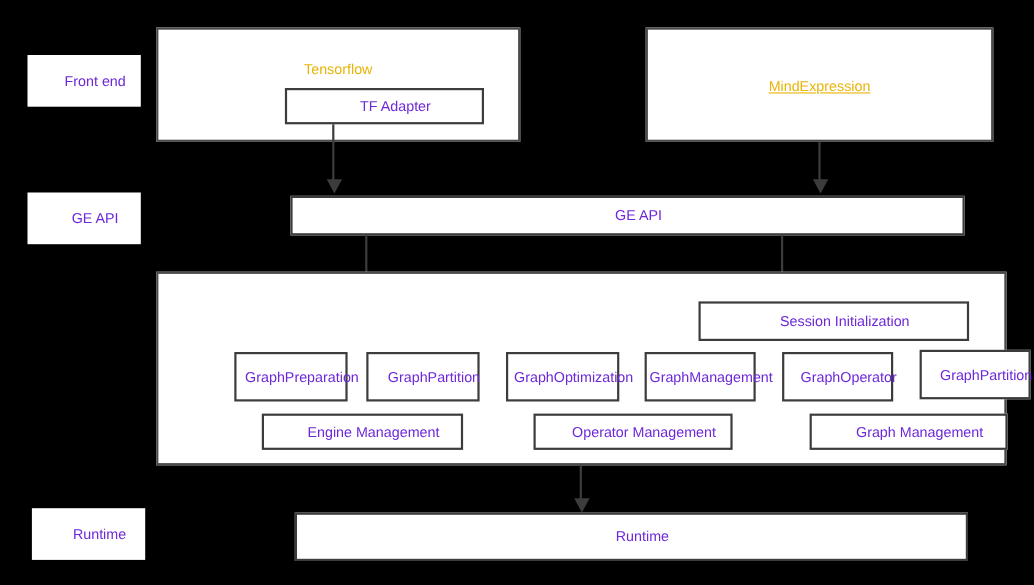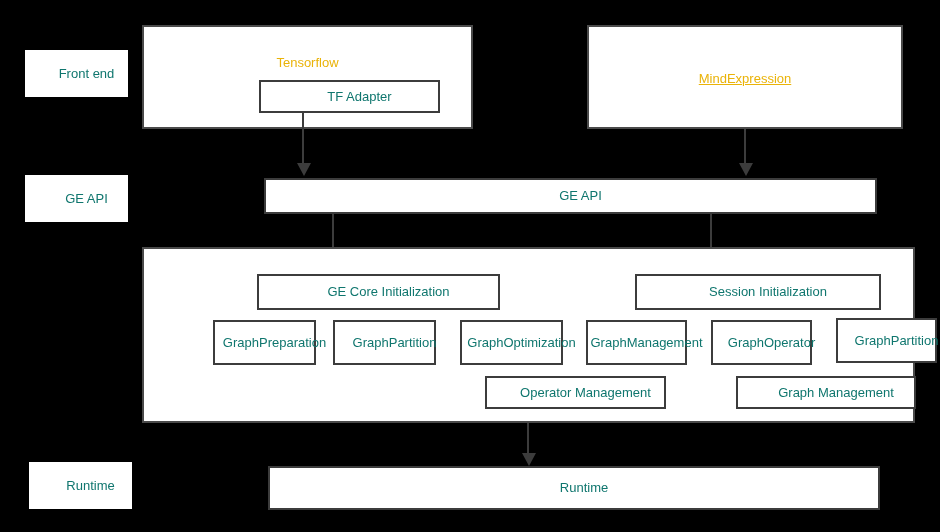--- a/index.html
+++ b/index.html
@@ -12,21 +12,21 @@
     position: relative;
     width: 940px;
     height: 532px;
     background: #000000;
     font-family: "Liberation Sans", sans-serif;
     overflow: hidden;
   }
   .box {
     position: absolute;
     background: #ffffff;
-    color: #0f766e;
+    color: #6d28d9;
     display: flex;
     align-items: center;
     justify-content: center;
     text-align: center;
     line-height: 1.18;
     box-sizing: border-box;
     white-space: pre-line;
     padding-left: 20px;
   }
   
@@ -99,21 +99,20 @@
   <div class="box outlined cell-1line" style="left:218px; top:178px; width:613px; height:36px;">GE API</div>
 
   <div class="arrow" style="left:332px; top:213px; height:48px;"></div>
   <div class="arrow-head" style="left:333px; top:259px;"></div>
 
   <div class="arrow" style="left:710px; top:213px; height:48px;"></div>
   <div class="arrow-head" style="left:711px; top:259px;"></div>
 
   <div class="container-box" style="left:142px; top:247px; width:773px; height:176px;"></div>
 
-  <div class="box outlined cell-1line" style="left:211px; top:274px; width:243px; height:36px;">GE Core Initialization</div>
   <div class="box outlined cell-1line" style="left:589px; top:274px; width:246px; height:36px;">Session Initialization</div>
 
   <div class="box outlined cell-2line" style="left:167px; top:320px; width:103px; height:45px;">
     <span>Graph</span><br>
     <span>Preparation</span>
   </div>
 
   <div class="box outlined cell-2line" style="left:287px; top:320px; width:103px; height:45px;">
     <span>Graph</span><br>
     <span>Partition</span>
@@ -132,20 +131,21 @@
   <div class="box outlined cell-2line" style="left:665px; top:320px; width:101px; height:45px;">
     <span>Graph</span><br>
     <span>Operator</span>
   </div>
 
   <div class="box outlined cell-2line" style="left:790px; top:318px; width:101px; height:45px;">
     <span>Graph</span><br>
     <span>Partition</span>
   </div>
 
+  <div class="box outlined mgmt" style="left:192px; top:376px; width:183px; height:33px;">Engine Management</div>
   <div class="box outlined mgmt" style="left:690px; top:376px; width:180px; height:33px;">Graph Management</div>
   <div class="box outlined mgmt" style="left:439px; top:376px; width:181px; height:33px;">Operator Management</div>
 
   <div class="arrow" style="left:527px; top:423px; height:32px;"></div>
   <div class="arrow-head" style="left:528px; top:453px;"></div>
 
   <div class="box outlined cell-1line" style="left:222px; top:466px; width:612px; height:44px;">Runtime</div>
 
 </div>
 

